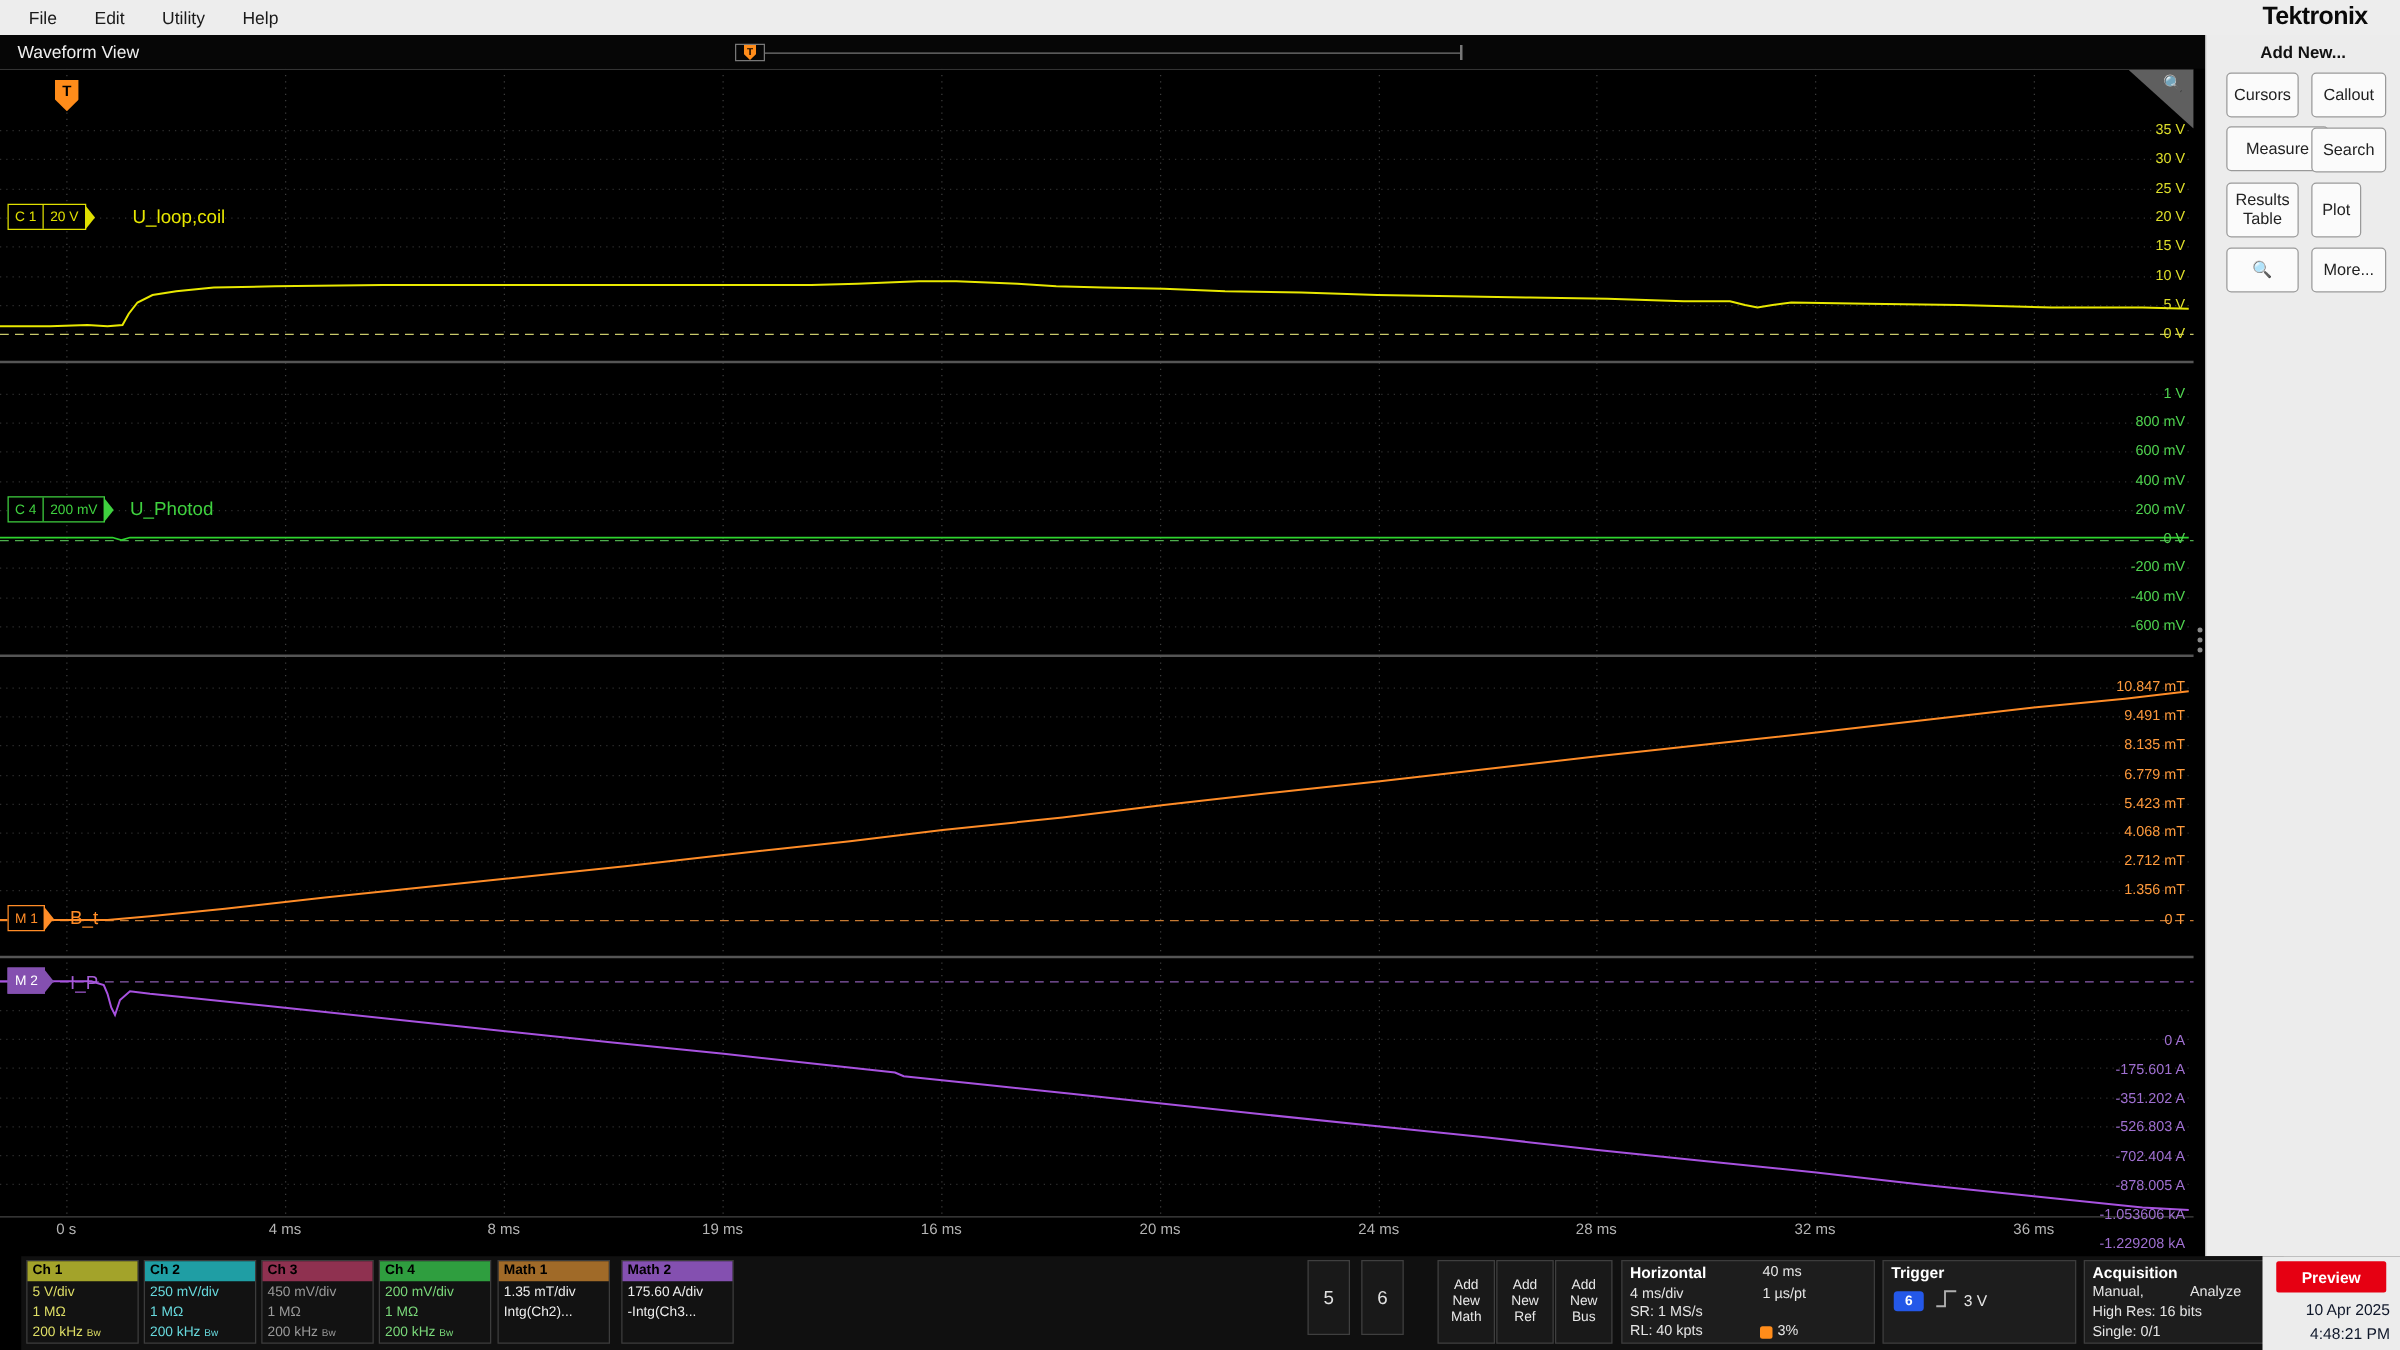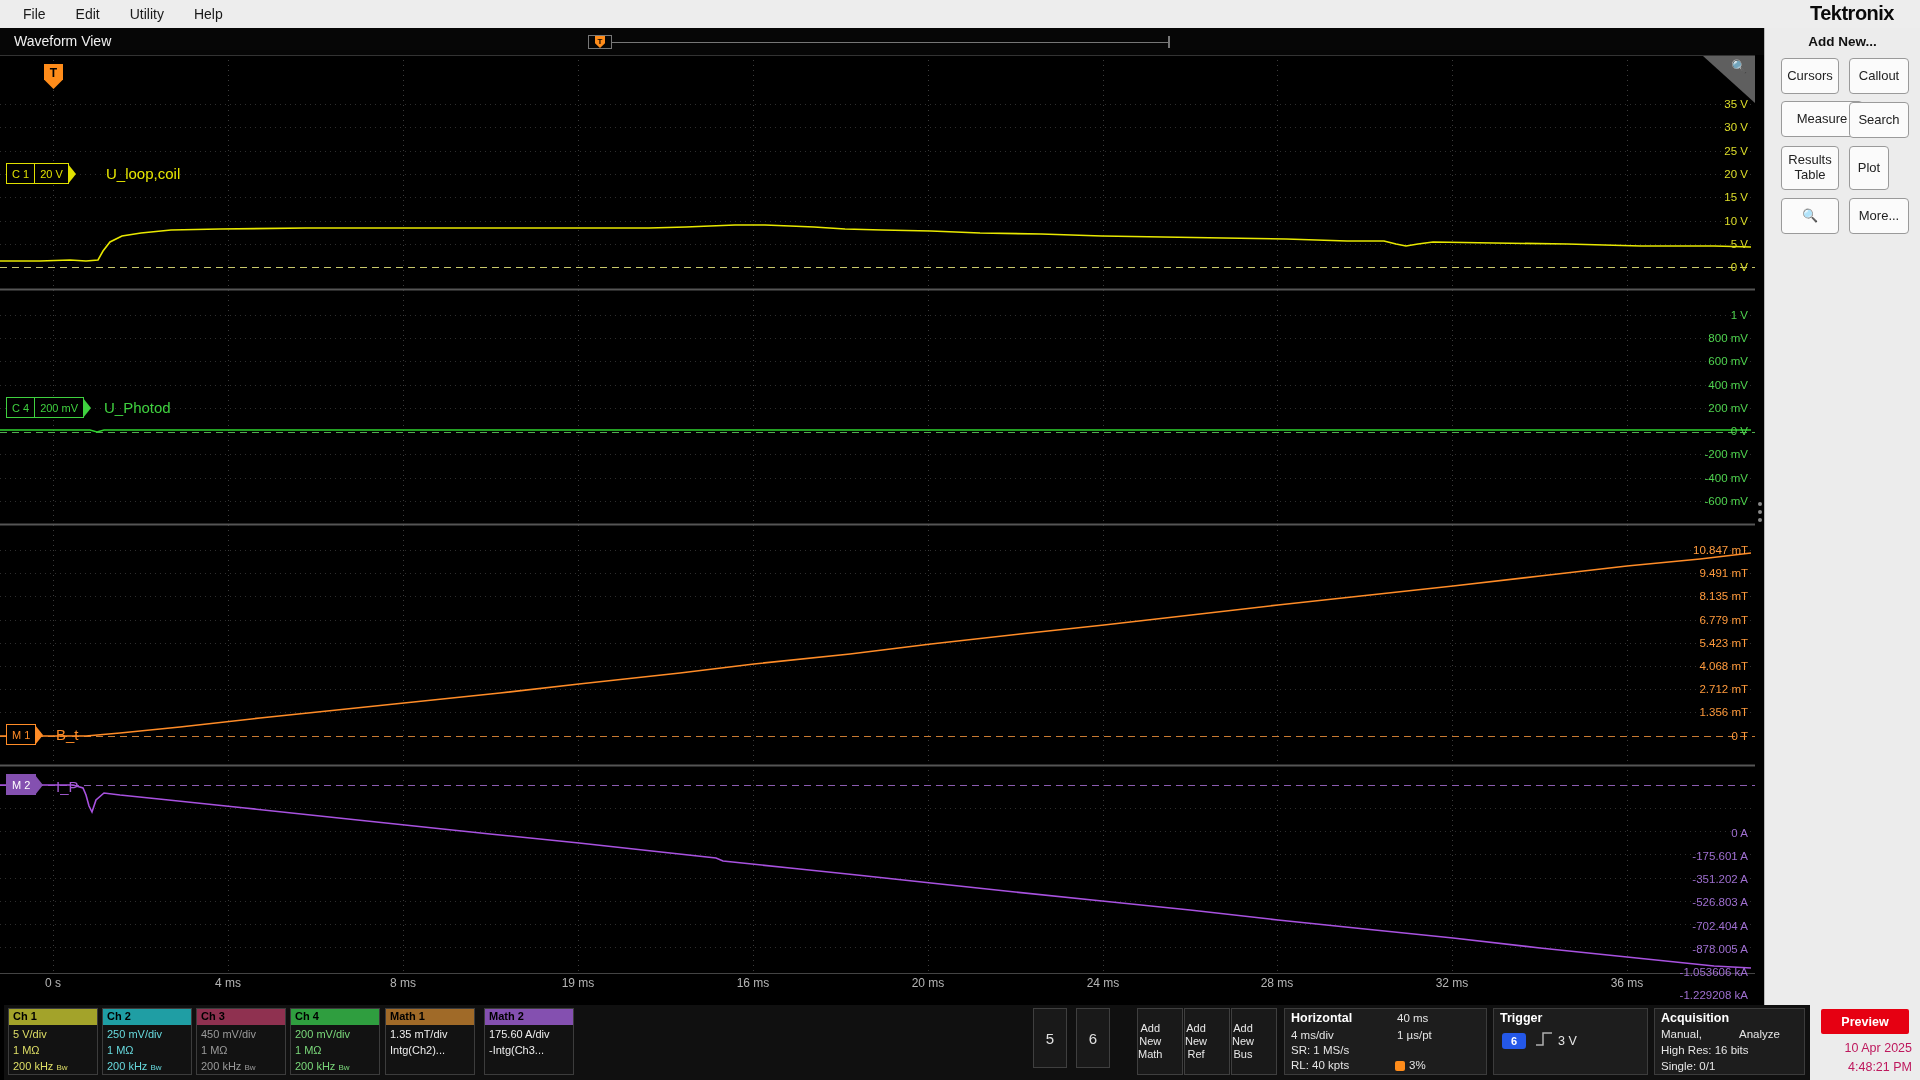--- a/index.html
+++ b/index.html
@@ -60,50 +60,50 @@
   .rp-cursors { left:16px; top:30px; width:58px; height:36px; }
   .rp-callout { left:84px; top:30px; width:60px; height:36px; }
   .rp-measure { left:16px; top:73px; width:82px; height:36px; }
   .rp-search  { left:84px; top:74px; width:60px; height:36px; }
   .rp-results { left:16px; top:118px; width:58px; height:44px; }
   .rp-plot    { left:84px; top:118px; width:40px; height:44px; }
   .rp-zoom    { left:16px; top:170px; width:58px; height:36px; color:#555; }
   .rp-more    { left:84px; top:170px; width:60px; height:36px; }
 
   
-  .bbar { position:absolute; left:4px; top:1005px; width:1810px; height:75px; background:#101010; z-index:5; }
+  .bbar { position:absolute; left:17px; top:1005px; width:1810px; height:75px; background:#101010; z-index:5; }
   .chbadge { position:absolute; top:3px; width:90px; height:67px; background:#121212; border:1px solid #3c3c3c; }
   .chbadge .hd { height:16px; font-size:11px; font-weight:bold; color:#000; padding:1px 0 0 4px; }
   .chbadge .bd { padding:1px 0 0 4px; font-size:11px; line-height:16px; }
   .cb1 { left:4px; }   .cb1 .hd { background:#a3a32a; } .cb1 .bd { color:#dede66; }
   .cb2 { left:98px; }  .cb2 .hd { background:#1f9ea4; } .cb2 .bd { color:#67d9dd; }
   .cb3 { left:192px; } .cb3 .hd { background:#8f3150; } .cb3 .bd { color:#9a9a9a; }
   .cb4 { left:286px; } .cb4 .hd { background:#2f9e3f; } .cb4 .bd { color:#7ad87a; }
   .cbm1 { left:381px; } .cbm1 .hd { background:#a06a28; } .cbm1 .bd { color:#ededed; }
   .cbm2 { left:480px; } .cbm2 .hd { background:#8450b0; } .cbm2 .bd { color:#ededed; }
   .bw { font-size:8px; }
 
   .numbtn { position:absolute; top:3px; width:34px; height:60px; background:#191919; border:1px solid #3f3f3f; color:#e0e0e0; font-size:15px; display:flex; align-items:center; justify-content:center; }
   .nb5 { left:1029px; } .nb6 { left:1072px; }
-  .addbtn { position:absolute; top:3px; width:46px; height:67px; background:#191919; border:1px solid #3f3f3f; color:#e8e8e8; font-size:11px; line-height:13px; display:flex; align-items:center; text-align:center; }
+  .addbtn { position:absolute; top:3px; width:46px; height:67px; background:#191919; border:1px solid #3f3f3f; color:#e8e8e8; font-size:11px; line-height:13px; display:flex; align-items:center; justify-content:center; text-align:center; }
   .ab1 { left:1133px; } .ab2 { left:1180px; } .ab3 { left:1227px; }
 
   .panel { position:absolute; top:3px; height:67px; background:#1d1d1d; border:1px solid #3c3c3c; color:#e5e5e5; font-size:11.5px; }
   .panel span { position:absolute; white-space:nowrap; }
   .panel .ttl { font-weight:bold; font-size:12.5px; color:#fff; }
   .p-horiz { left:1280px; width:203px; }
   .p-trig  { left:1489px; width:155px; }
   .p-acq   { left:1650px; width:151px; }
   .trig-src { position:absolute; left:8px; top:24px; width:24px; height:16px; background:#2458e8; border-radius:3px; color:#fff; font-size:11px; font-weight:bold; text-align:center; line-height:16px; }
   .trig-slope { position:absolute; left:40px; top:20px; }
   .clip-icon { position:absolute; left:110px; top:52px; width:10px; height:10px; background:#ff8c1a; border-radius:2px; }
 
   .brblock { position:absolute; left:1810px; top:1005px; width:110px; height:75px; background:#ececec; z-index:5; }
   .preview { position:absolute; left:11px; top:4px; width:88px; height:25px; background:#e60012; color:#fff; font-weight:bold; font-size:12.5px; display:flex; align-items:center; justify-content:center; border-radius:2px; }
-  .datetime { position:absolute; right:8px; top:34px; text-align:right; font-size:12.5px; color:#be185d; line-height:19px; }
+  .datetime { position:absolute; right:8px; top:34px; text-align:right; font-size:12.5px; color:#0f172a; line-height:19px; }
 </style>
 </head>
 <body>
 
 <div class="screen">
 
   <div class="plot">
     <svg class="canvas" width="1755" height="1005" viewBox="0 0 1755 1005">
       <g stroke="#3c3c3c" stroke-dasharray="1 4">
         <line x1="53.5" y1="55" x2="53.5" y2="973"></line>

